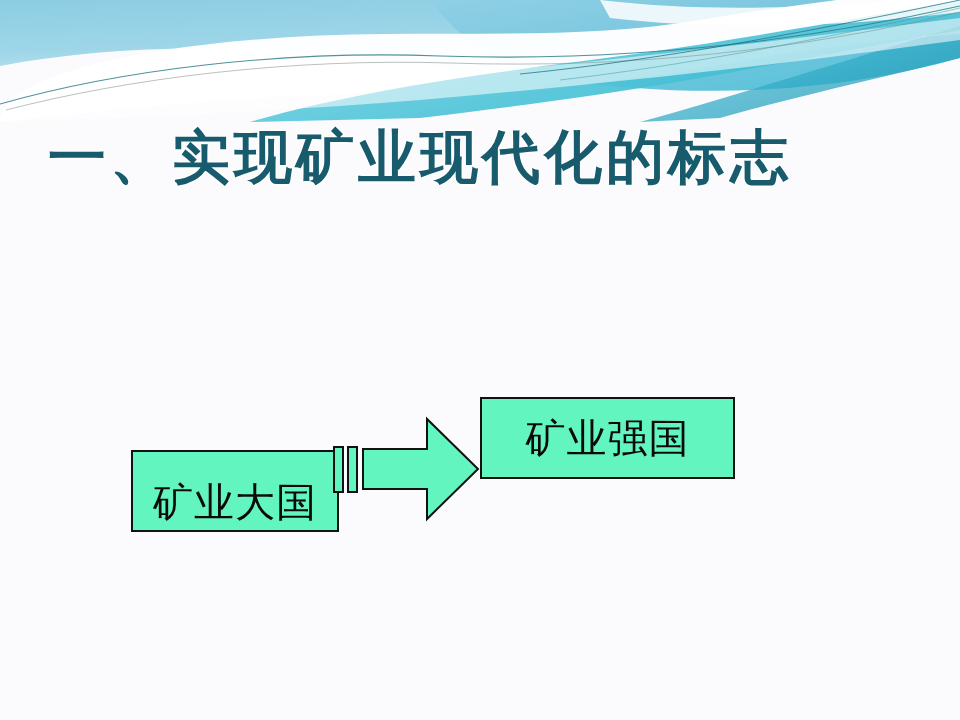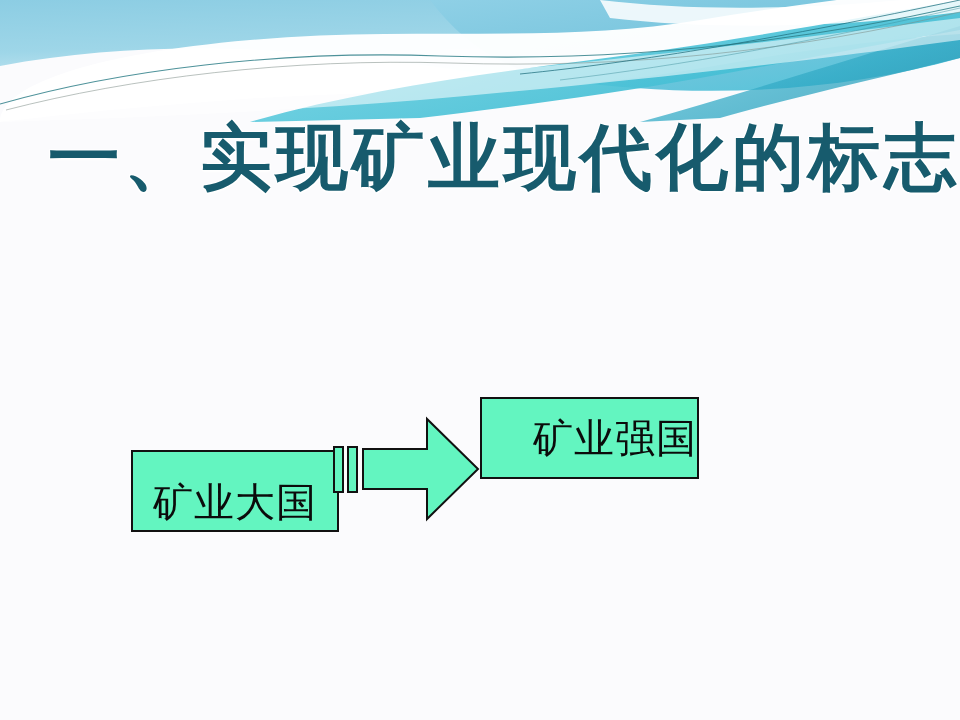--- a/index.html
+++ b/index.html
@@ -39,21 +39,21 @@
 
   
   #slide-title {
     position: absolute;
     left: 48px;
     top: 118px;
     width: 870px;
     height: 78px;
     line-height: 78px;
     font-family: "DejaVu Sans", "Liberation Sans", sans-serif;
-    font-size: 72px;
+    font-size: 58px;
     font-weight: bold;
     letter-spacing: 4px;
     color: #175b6d;
     white-space: nowrap;
     text-shadow:
       -1px -1px 0 rgba(255,255,255,0.95),
        1px -1px 0 rgba(255,255,255,0.95),
       -1px  1px 0 rgba(255,255,255,0.95),
        1px  1px 0 rgba(255,255,255,0.95),
        0    2px 2px rgba(255,255,255,0.9);
@@ -103,23 +103,22 @@
   #flow-box-source {
     left: 11px;
     top: 65px;
     width: 208px;
     height: 82px;
     align-items: flex-end;
   }
   #flow-box-target {
     left: 360px;
     top: 12px;
-    width: 219px;
+    width: 255px;
     height: 82px;
-    justify-content: flex-end;
   }
 
   #flow-arrow {
     position: absolute;
     left: 212px;
     top: 22px;
     width: 152px;
     height: 120px;
   }
   #flow-arrow svg {

